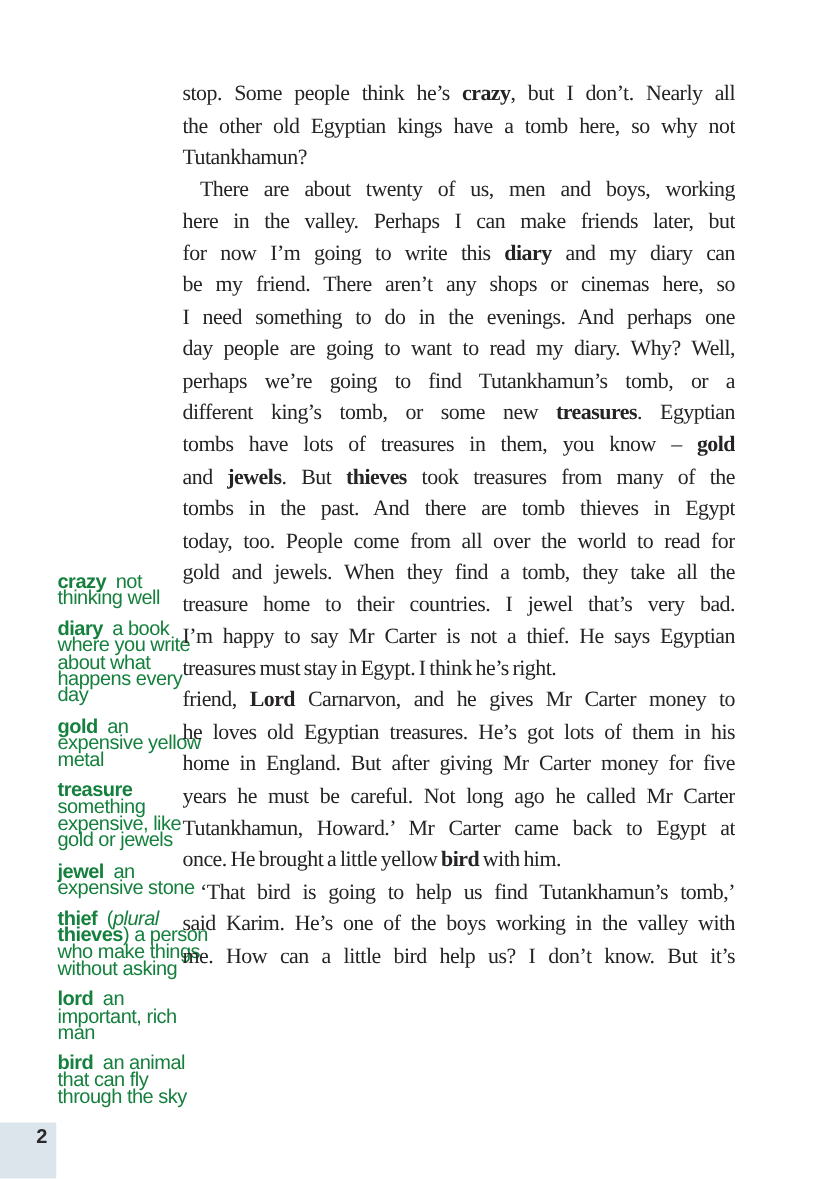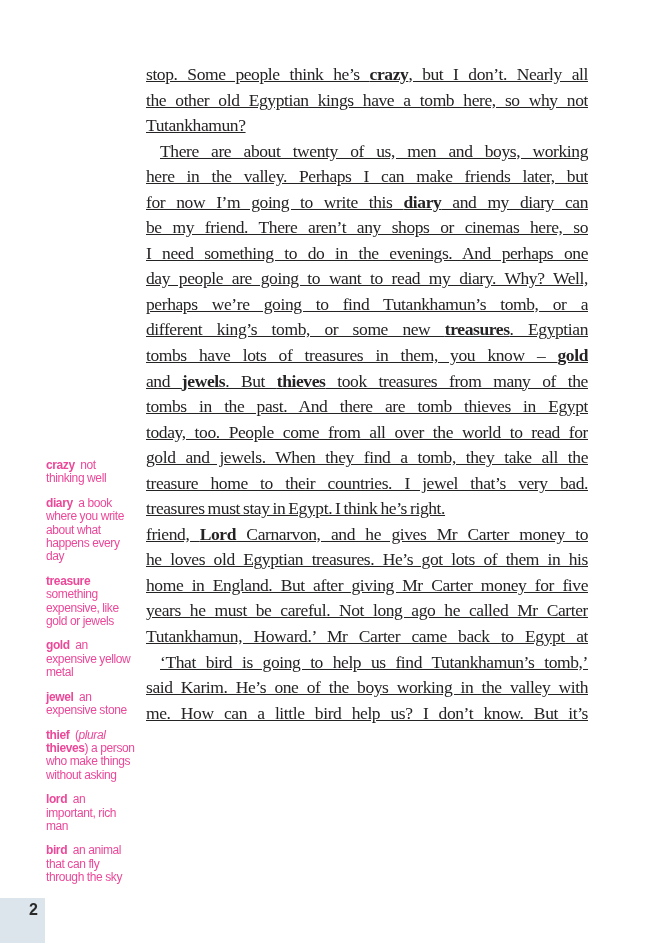--- a/index.html
+++ b/index.html
@@ -26,39 +26,38 @@
     color: #262324;
     letter-spacing: -0.4px;
     word-spacing: -1px;
   }
   .tline {
     height: 25.55px;
     line-height: 25.55px;
     overflow: hidden;
     text-align: left;
     white-space: nowrap;
-    text-decoration: underline;
   }
   .tline.just {
     white-space: normal;
     text-align: justify;
     text-align-last: justify;
   }
   .tline.ind { padding-left: 14px; }
   .tline b { font-weight: 700; }
 
   
   .glossary {
     position: absolute;
     left: 46px;
     top: 459px;
     width: 98px;
     font-family: "Liberation Sans", "DejaVu Sans", sans-serif;
-    font-size: 12px;
-    color: #ec4899;
+    font-size: 16px;
+    color: #15803d;
     letter-spacing: -0.4px;
   }
   .gentry { margin-bottom: 11px; }
   .gline {
     line-height: 13.4px;
     white-space: pre;
   }
   .gline b { font-weight: 700; }
   .gline i { font-style: italic; }
 
@@ -92,29 +91,29 @@
         <div class="gline">thinking well</div>
       </div>
       <div class="gentry">
         <div class="gline"><b>diary</b> a book</div>
         <div class="gline">where you write</div>
         <div class="gline">about what</div>
         <div class="gline">happens every</div>
         <div class="gline">day</div>
       </div>
       <div class="gentry">
+        <div class="gline"><b>gold</b> an</div>
+        <div class="gline">expensive yellow</div>
+        <div class="gline">metal</div>
+      </div>
+      <div class="gentry">
         <div class="gline"><b>treasure</b></div>
         <div class="gline">something</div>
         <div class="gline">expensive, like</div>
         <div class="gline">gold or jewels</div>
-      </div>
-      <div class="gentry">
-        <div class="gline"><b>gold</b> an</div>
-        <div class="gline">expensive yellow</div>
-        <div class="gline">metal</div>
       </div>
       <div class="gentry">
         <div class="gline"><b>jewel</b> an</div>
         <div class="gline">expensive stone</div>
       </div>
       <div class="gentry">
         <div class="gline"><b>thief</b> (<i>plural</i></div>
         <div class="gline"><b>thieves</b>) a person</div>
         <div class="gline">who make things</div>
         <div class="gline">without asking</div>
@@ -142,26 +141,28 @@
       <div class="tline just">I need something to do in the evenings. And perhaps one</div>
       <div class="tline just">day people are going to want to read my diary. Why? Well,</div>
       <div class="tline just">perhaps we’re going to find Tutankhamun’s tomb, or a</div>
       <div class="tline just">different king’s tomb, or some new <b>treasures</b>. Egyptian</div>
       <div class="tline just">tombs have lots of treasures in them, you know – <b>gold</b></div>
       <div class="tline just">and <b>jewels</b>. But <b>thieves</b> took treasures from many of the</div>
       <div class="tline just">tombs in the past. And there are tomb thieves in Egypt</div>
       <div class="tline just">today, too. People come from all over the world to read for</div>
       <div class="tline just">gold and jewels. When they find a tomb, they take all the</div>
       <div class="tline just">treasure home to their countries. I jewel that’s very bad.</div>
+      <div class="tline just">I’m happy to say Mr Carter is not a thief. He says Egyptian</div>
       <div class="tline">treasures must stay in Egypt. I think he’s right.</div>
       <div class="tline just">friend, <b>Lord</b> Carnarvon, and he gives Mr Carter money to</div>
       <div class="tline just">he loves old Egyptian treasures. He’s got lots of them in his</div>
       <div class="tline just">home in England. But after giving Mr Carter money for five</div>
       <div class="tline just">years he must be careful. Not long ago he called Mr Carter</div>
       <div class="tline just">Tutankhamun, Howard.’ Mr Carter came back to Egypt at</div>
+      <div class="tline">once. He brought a little yellow <b>bird</b> with him.</div>
       <div class="tline just ind">‘That bird is going to help us find Tutankhamun’s tomb,’</div>
       <div class="tline just">said Karim. He’s one of the boys working in the valley with</div>
       <div class="tline just">me. How can a little bird help us? I don’t know. But it’s</div>
     </div>
 
   <div class="page-tab">
     <span>2</span>
   </div>
 
 </div>

